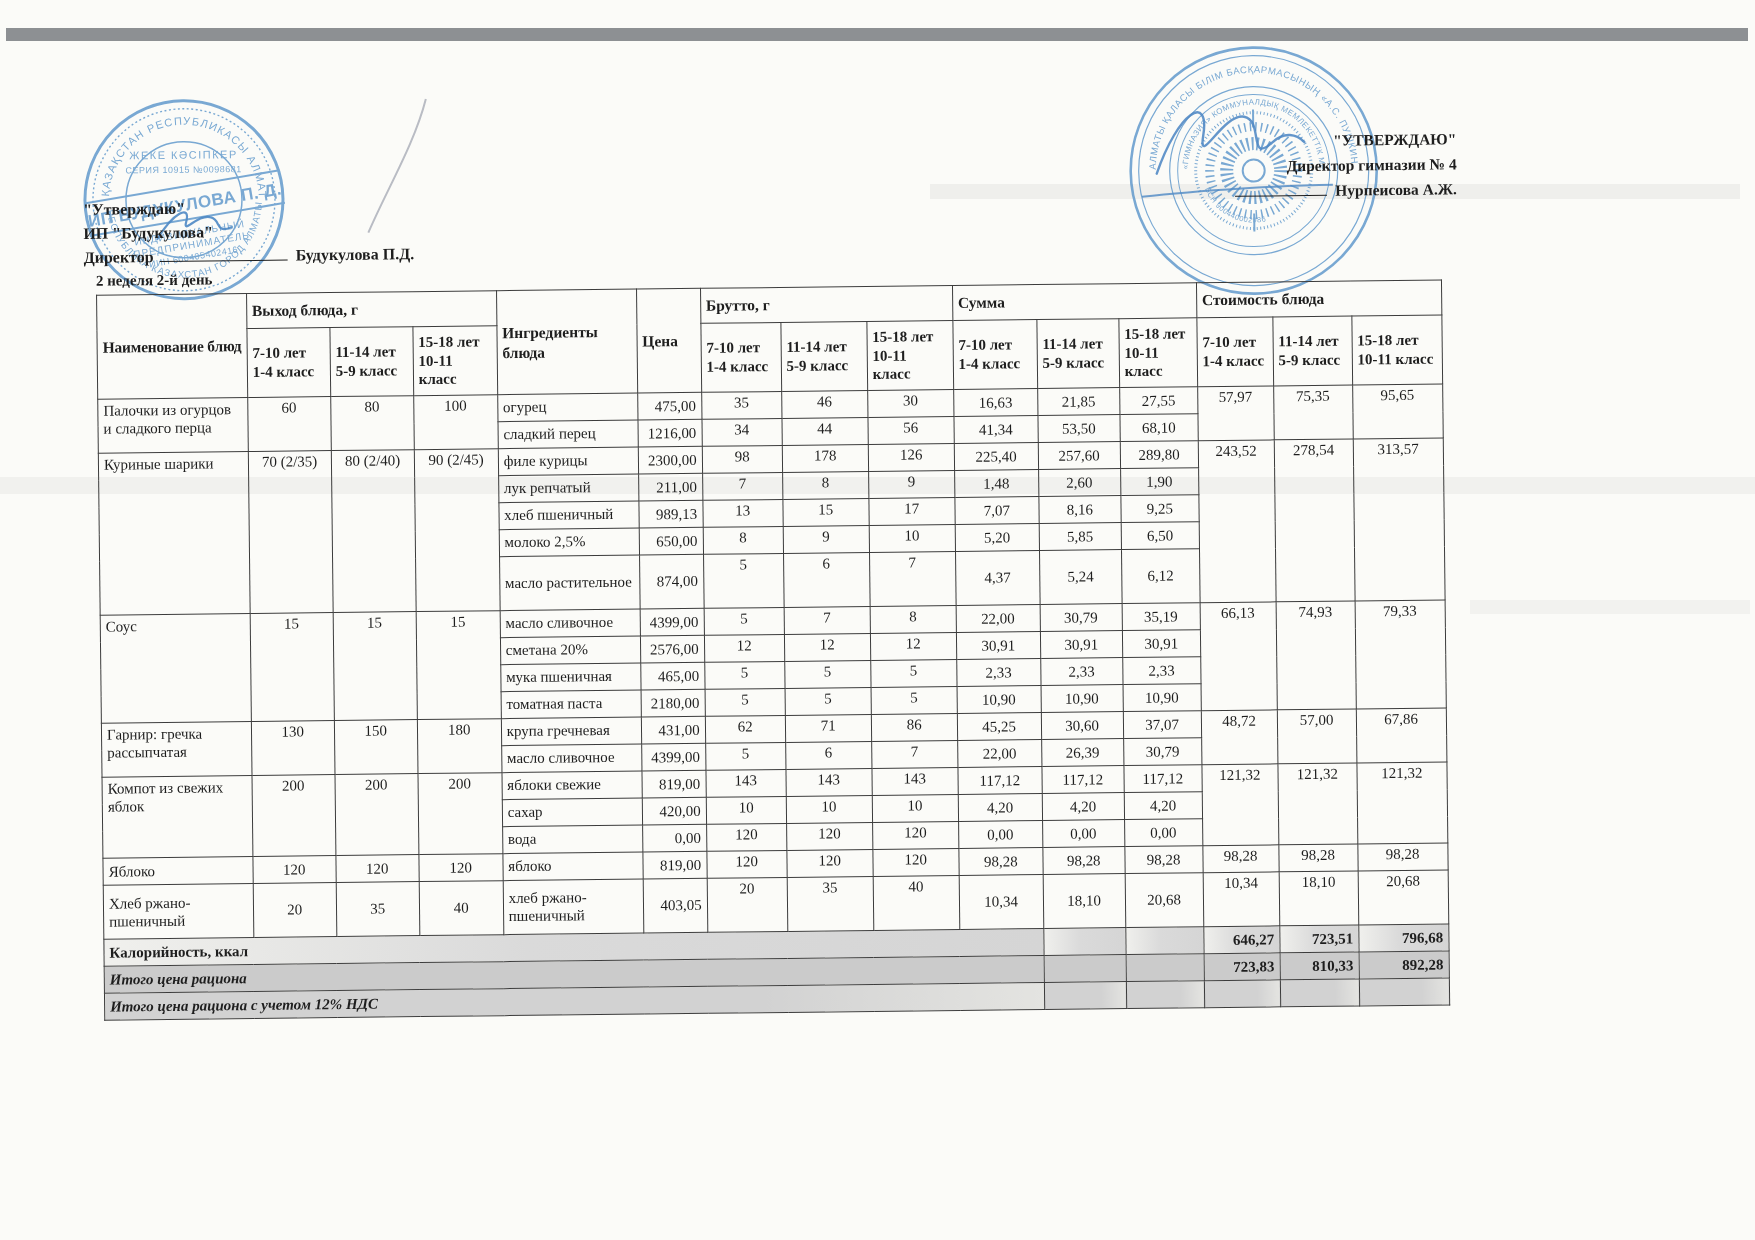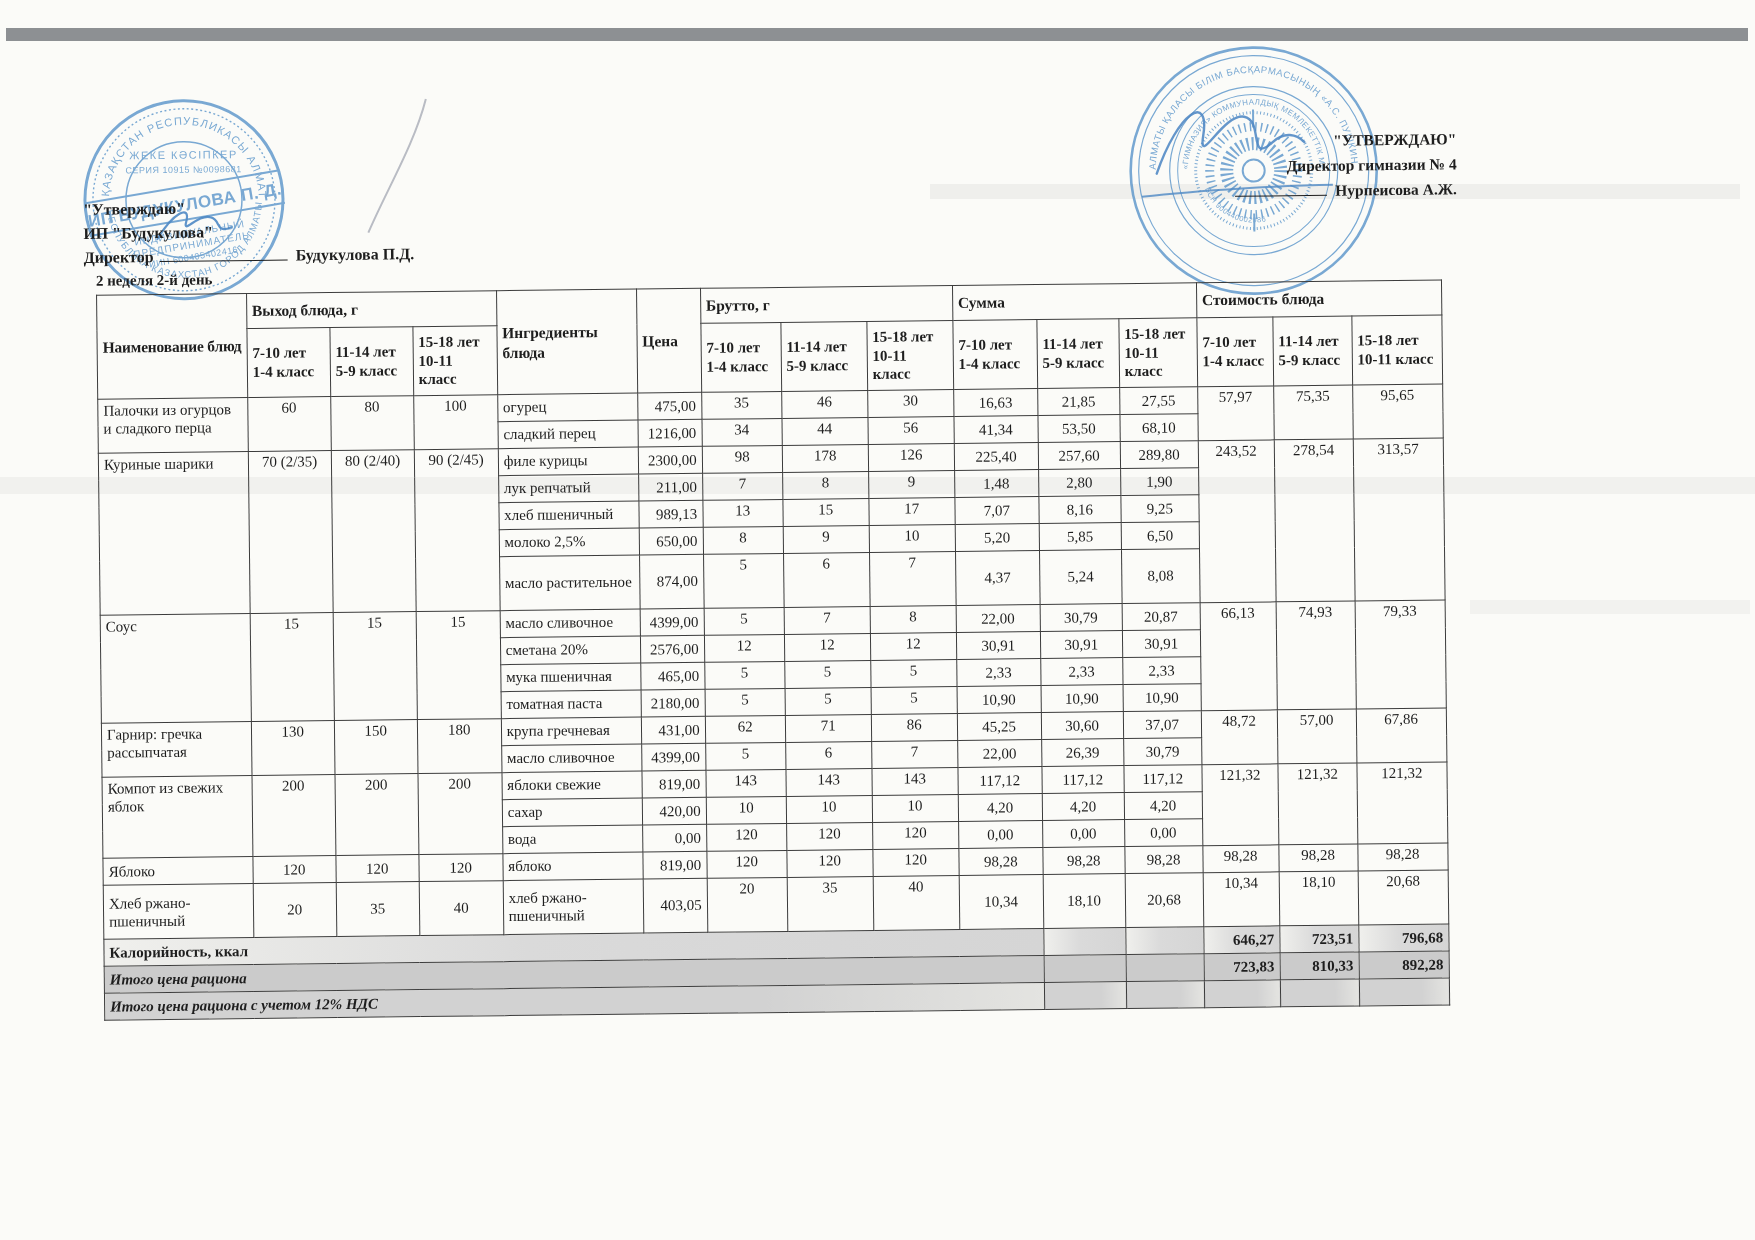--- a/index.html
+++ b/index.html
@@ -277,21 +277,21 @@
           <td rowspan="5" class="num vtop">278,54</td>
           <td rowspan="5" class="num vtop">313,57</td>
         </tr>
         <tr>
           <td class="ing">лук репчатый</td>
           <td class="price">211,00</td>
           <td class="num vtop">7</td>
           <td class="num vtop">8</td>
           <td class="num vtop">9</td>
           <td class="num">1,48</td>
-          <td class="num">2,80</td>
+          <td class="num">2,60</td>
           <td class="num">1,90</td>
         </tr>
         <tr>
           <td class="ing">хлеб пшеничный</td>
           <td class="price">989,13</td>
           <td class="num vtop">13</td>
           <td class="num vtop">15</td>
           <td class="num vtop">17</td>
           <td class="num">7,07</td>
           <td class="num">8,16</td>
@@ -308,35 +308,35 @@
           <td class="num">6,50</td>
         </tr>
         <tr class="tall">
           <td class="ing">масло растительное</td>
           <td class="price">874,00</td>
           <td class="num vtop">5</td>
           <td class="num vtop">6</td>
           <td class="num vtop">7</td>
           <td class="num">4,37</td>
           <td class="num">5,24</td>
-          <td class="num">8,08</td>
+          <td class="num">6,12</td>
         </tr>
         <tr>
           <td rowspan="4" class="dishname">Соус</td>
           <td rowspan="4" class="num vtop">15</td>
           <td rowspan="4" class="num vtop">15</td>
           <td rowspan="4" class="num vtop">15</td>
           <td class="ing">масло сливочное</td>
           <td class="price">4399,00</td>
           <td class="num vtop">5</td>
           <td class="num vtop">7</td>
           <td class="num vtop">8</td>
           <td class="num">22,00</td>
           <td class="num">30,79</td>
-          <td class="num">20,87</td>
+          <td class="num">35,19</td>
           <td rowspan="4" class="num vtop">66,13</td>
           <td rowspan="4" class="num vtop">74,93</td>
           <td rowspan="4" class="num vtop">79,33</td>
         </tr>
         <tr>
           <td class="ing">сметана 20%</td>
           <td class="price">2576,00</td>
           <td class="num vtop">12</td>
           <td class="num vtop">12</td>
           <td class="num vtop">12</td>

